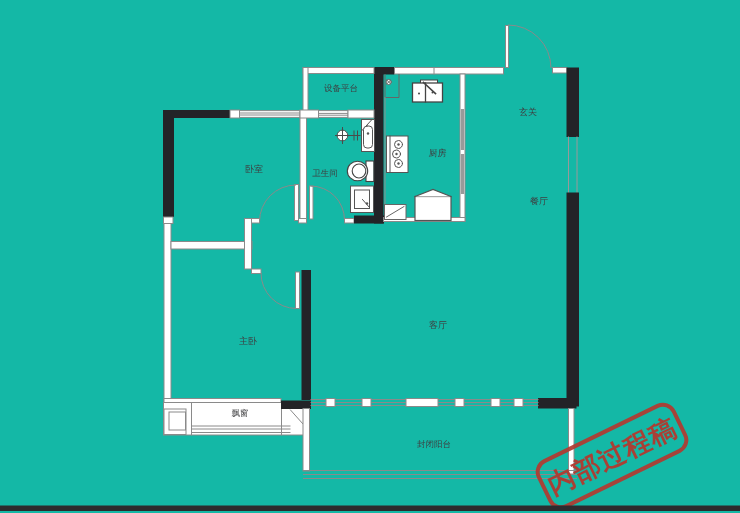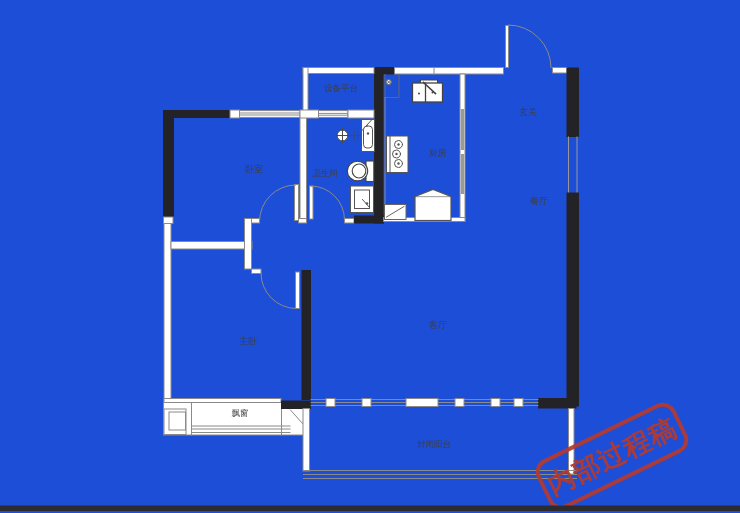--- a/index.html
+++ b/index.html
@@ -1,15 +1,15 @@
 <!DOCTYPE html>
 <html><head><meta charset="utf-8">
 <style>
 html,body{margin:0;padding:0;background:#ffffff;}
-#c{position:relative;width:740px;height:513px;background:#1d4ed8;font-family:"Liberation Sans",sans-serif;overflow:hidden;}
+#c{position:relative;width:740px;height:513px;background:#14b8a6;font-family:"Liberation Sans",sans-serif;overflow:hidden;}
 #c svg{position:absolute;top:0;left:0;}
 text{font-family:"Liberation Sans",sans-serif;fill:#3e3e40;}
 </style></head>
 <body>
 
 <div id="c">
 <svg width="740" height="513" viewBox="0 0 740 513">
 <g fill="none" stroke-linecap="square">
 
 <rect x="163" y="110" width="67" height="8" fill="#232327" stroke="none"></rect>

